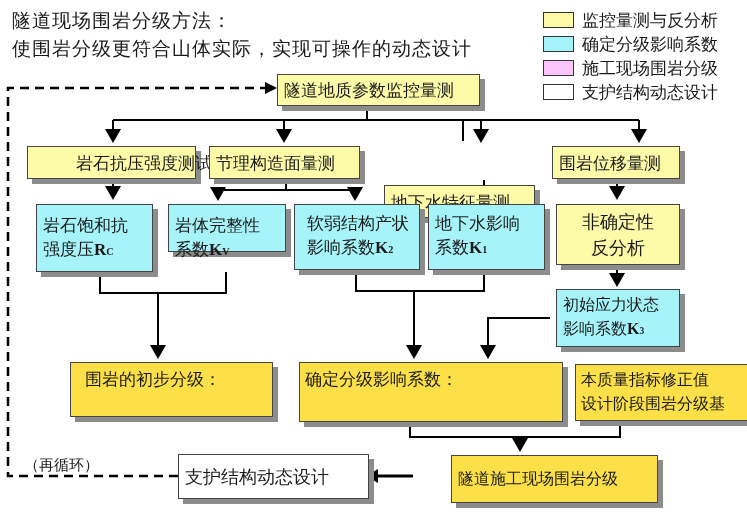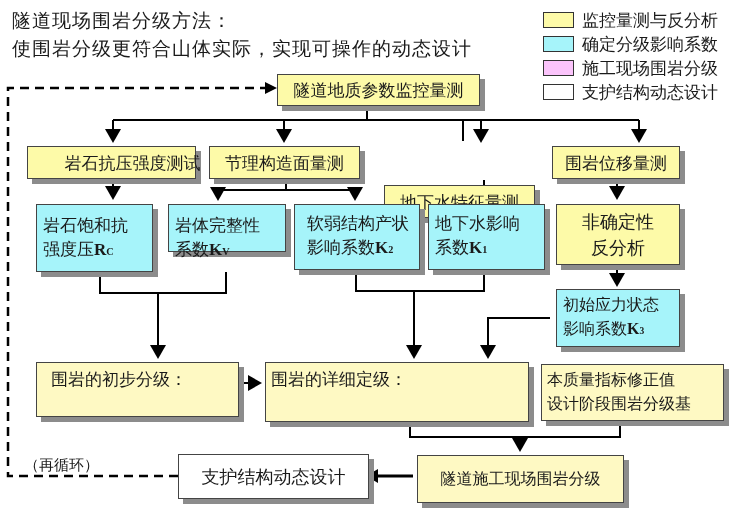--- a/index.html
+++ b/index.html
@@ -4,23 +4,23 @@
 <style>
   html, body { margin:0; padding:0; background:#ffffff; }
   body { width:747px; height:514px; position:relative; overflow:hidden;
          font-family:"DejaVu Serif","Liberation Serif",serif; color:#1a1a1a; }
   .title { position:absolute; left:12px; font-size:19px; letter-spacing:1px; white-space:nowrap; }
   .box { position:absolute; box-sizing:border-box; border:1px solid #444;
          box-shadow:5px 5px 0 #8c8c8c; padding:2px 6px; font-size:17px; line-height:24px;
          white-space:nowrap; }
   .yellow { background:#fdfaa8; }
   .cyan { background:#a6f4fa; }
-  .pink { background:#fef9c3; }
+  .pink { background:#fde047;margin-left:34px; }
   .white { background:#ffffff; }
-  .center { text-align:center; display:flex; align-items:center; justify-content:center; }
+  .center { text-align:center; display:flex; align-items:center; }
   .formula { font-family:"Liberation Serif","DejaVu Serif",serif; font-weight:bold; }
   .legend { position:absolute; left:543px; top:8px; }
   .legend-row { display:flex; align-items:center; height:24px; font-size:17px; white-space:nowrap; }
   .swatch { width:31px; height:16px; border:1px solid #333; margin-right:8px; box-sizing:border-box; }
   svg.lines { position:absolute; left:0; top:0; }
   .note { position:absolute; font-size:15px; white-space:nowrap; }
   sub { font-size:0.6em; vertical-align:baseline; }
 </style>
 </head>
 <body>
@@ -133,21 +133,21 @@
 
 <div class="box cyan" style="left:556px;top:289px;width:124px;height:58px;padding-top:3px;font-size:16px;">
   <div>初始应力状态</div>
   <div><span>影响系数</span><b class="formula">K</b><sub class="formula">3</sub></div>
 </div>
 
 <div class="box pink" style="left:36px;top:362px;width:203px;height:55px;padding:4px 14px;">
   <div>围岩的初步分级：</div>
 </div>
 <div class="box pink" style="left:265px;top:362px;width:264px;height:60px;padding:4px 5px;">
-  <div>围岩的详细定级：</div>
+  <div>确定分级影响系数：</div>
 </div>
 <div class="box pink" style="left:541px;top:364px;width:183px;height:57px;padding:3px 5px;font-size:16px;line-height:24px;">
   <div>本质量指标修正值</div>
   <div>设计阶段围岩分级基</div>
 </div>
 
 <div class="box pink center" style="left:417px;top:455px;width:207px;height:48px;font-size:16px;">
     <span>隧道施工现场围岩分级</span>
   </div>
 <div class="box white center" style="left:178px;top:454px;width:191px;height:45px;font-size:18px;">

